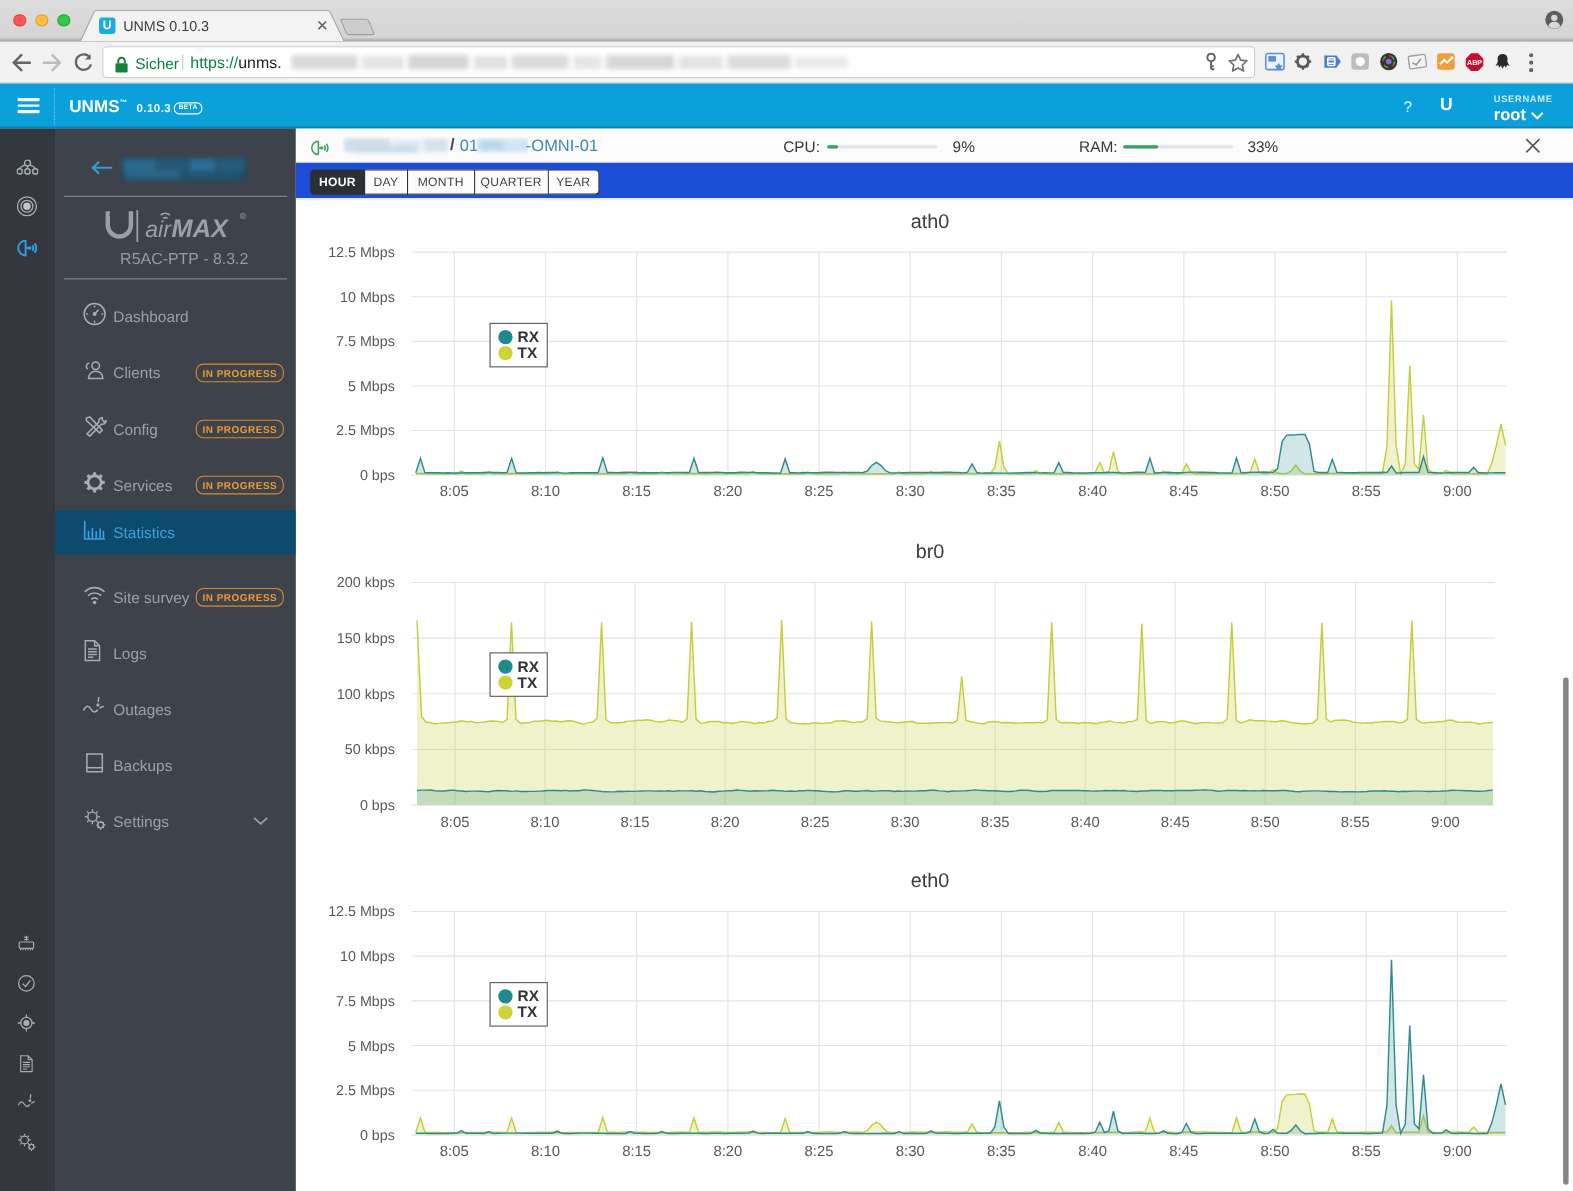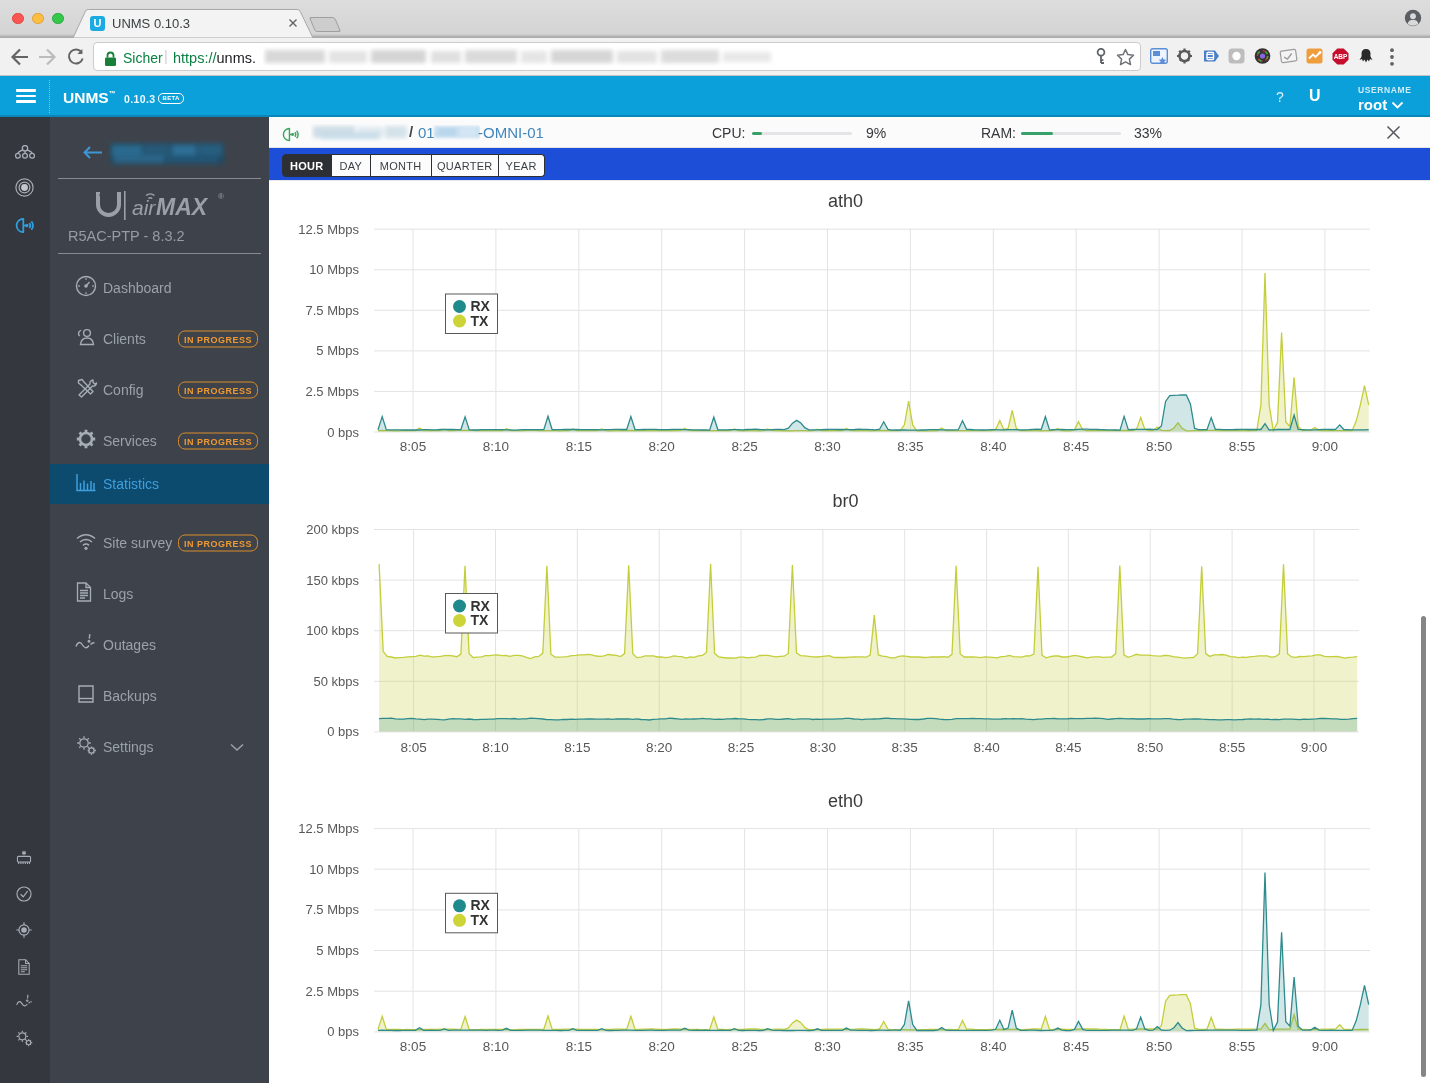--- a/index.html
+++ b/index.html
@@ -272,21 +272,21 @@
         <rect x="9.5" y="5" width="2.2" height="2.2"></rect>
         <rect x="12.5" y="9" width="2" height="2"></rect>
         <rect x="10" y="12.5" width="2" height="2"></rect>
       </g>
       <rect x="34" y="2" width="1.6" height="29" fill="#9aa0a6"></rect>
       <text x="42" y="26" font-family="Liberation Sans" font-size="21" font-style="italic" fill="#9aa0a6">air</text>
       <text x="66" y="26" font-family="Liberation Sans" font-size="23" font-style="italic" font-weight="bold" fill="#9aa0a6">MAX</text>
       <text x="128" y="10" font-family="Liberation Sans" font-size="8" fill="#9aa0a6">®</text>
       <path d="M56 6.5 a6.5 6.5 0 0 1 8.5 0 M58.3 9.5 a3.6 3.6 0 0 1 4 0" stroke="#9aa0a6" stroke-width="1.5" fill="none"></path>
     </svg>
-<span style="position:absolute;left:18px;top:111px;width:219px;text-align:left;font-size:14.5px;color:#969ca3">R5AC-PTP - 8.3.2</span>
+<span style="position:absolute;left:8px;top:111px;width:219px;text-align:center;font-size:14.5px;color:#969ca3">R5AC-PTP - 8.3.2</span>
 <div class="sbdiv" style="top:136px"></div>
 <div class="mi" style="top:145.5px;">
       <span class="ic"><svg width="24" height="24" viewBox="0 0 24 24" style="" xmlns="http://www.w3.org/2000/svg">
           <g fill="none" stroke="#a7adb4" stroke-width="1.4">
             <circle cx="12" cy="12" r="9.5"></circle>
             <path d="M12 12 L15.5 8"></path>
             <circle cx="12" cy="12" r="1.1" fill="#a7adb4"></circle>
             <path d="M12 4.2v1.6 M19.8 12h-1.6 M5.8 12H4.2 M12 19.8v-1.6"></path>
           </g>
         </svg></span>

